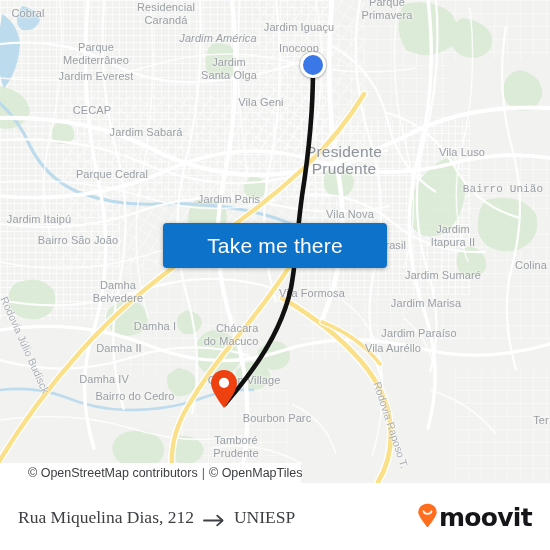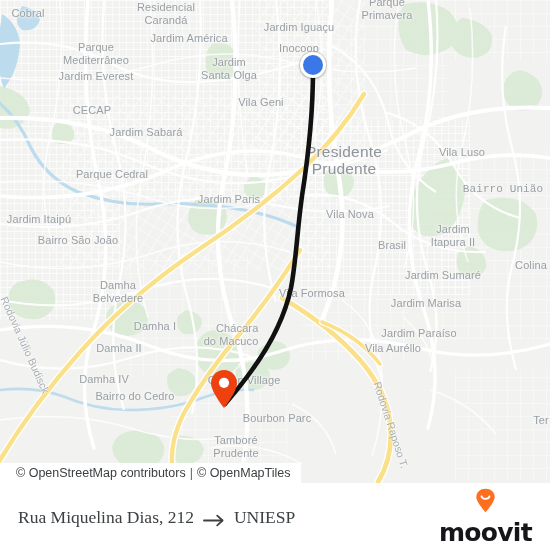--- a/index.html
+++ b/index.html
@@ -67,42 +67,42 @@
     box-shadow:0 1px 4px rgba(0,0,0,.30);
     cursor:pointer;
   }
 
   
   .attrib{
     position:absolute;left:0;top:463px;
     height:20px;width:301px;
     background:#ffffff;
     display:flex;align-items:center;
-    padding-left:16px;box-sizing:border-box;
+    padding-left:28px;box-sizing:border-box;
     font-size:12.5px;color:#3c4043;
     white-space:nowrap;
   }
   .attrib .sep{padding:0 4px;color:#5f6368;}
 
   
   .footer{
     position:absolute;left:0;top:483px;width:550px;height:67px;
     background:#ffffff;
     display:flex;align-items:center;
     border-top:1px solid #ffffff;
   }
   .footer-text{
     display:flex;align-items:center;gap:9px;
     margin-left:18px;
     font-size:17.5px;color:#3c4043;white-space:nowrap;font-family:Liberation Serif, serif;
   }
   .arrow-ico{display:inline-block;width:22px;height:13px;flex:0 0 auto;}
   .brand{
     margin-left:auto;margin-right:18px;
-    display:flex;align-items:center;gap:1px;flex-direction:column;
+    display:flex;align-items:center;gap:1px;
   }
   .brand-word{
     font-size:25px;font-weight:bold;color:#16161a;letter-spacing:-.7px;
     font-family:"DejaVu Sans","Liberation Sans",sans-serif;
   }
 </style>
 </head>
 <body>
 
 <div id="app">
@@ -229,21 +229,21 @@
 
         <path d="M322 322 q36 14 58 42" stroke="#ffffff" stroke-width="6"></path>
         <path d="M322 322 q36 14 58 42" stroke="#fbe08a" stroke-width="3.6"></path>
       </g>
     </svg>
 
     <div id="label-layer">
         <div class="lbl " style="left: 28px; top: 13px;">Cobral</div>
         <div class="lbl " style="left: 123px; top: 13px; margin-left: 43px;">Residencial
 Carandá</div>
-        <div class="lbl " style="left: 189px; top: 38px;">Jardim América</div>
+        <div class="lbl " style="left: 218px; top: 38px; font-style: italic;">Jardim América</div>
         <div class="lbl " style="left: 299px; top: 27px;">Jardim Iguaçu</div>
         <div class="lbl " style="left: 387px; top: 8px;">Parque
 Primavera</div>
         <div class="lbl " style="left: 299px; top: 48px;">Inocoop</div>
         <div class="lbl " style="left: 96px; top: 53px;">Parque
 Mediterrâneo</div>
         <div class="lbl " style="left: 229px; top: 68px;">Jardim
 Santa Olga</div>
         <div class="lbl " style="left: 96px; top: 76px;">Jardim Everest</div>
         <div class="lbl " style="left: 261px; top: 102px;">Vila Geni</div>
@@ -291,20 +291,23 @@
 
     <div class="origin-dot" id="origin-dot" style="left: 313px; top: 65px; background: rgb(59, 120, 231);"></div>
 
     <div class="dest-pin" id="dest-pin" style="left: 224px; top: 409px;">
       <svg viewBox="0 0 30 40" width="30" height="40" aria-hidden="true">
         <path id="pin-body" d="M15 39 C15 39 28 22.5 28 14.2 C28 6.6 22.2 1 15 1 C7.8 1 2 6.6 2 14.2 C2 22.5 15 39 15 39 Z" fill="#ef4010"></path>
         <circle cx="15" cy="13.8" r="5.1" fill="#ffffff"></circle>
       </svg>
     </div>
 
+    <button class="cta">
+      <span>Take me there</span>
+    </button>
 
     <div class="attrib">
       <span>© OpenStreetMap contributors</span>
       <span class="sep">|</span>
       <span>© OpenMapTiles</span>
     </div>
   </div>
 
   <div class="footer">
     <div class="footer-text">

